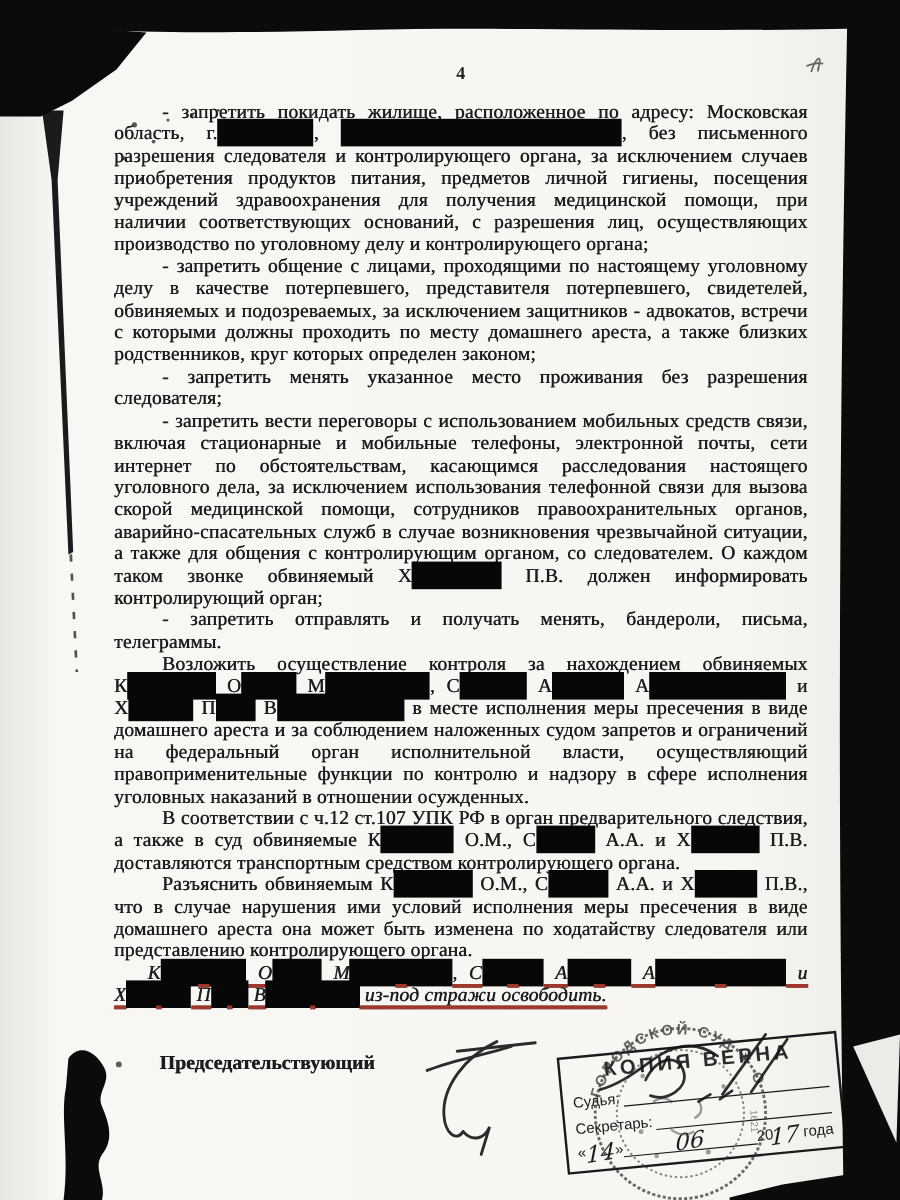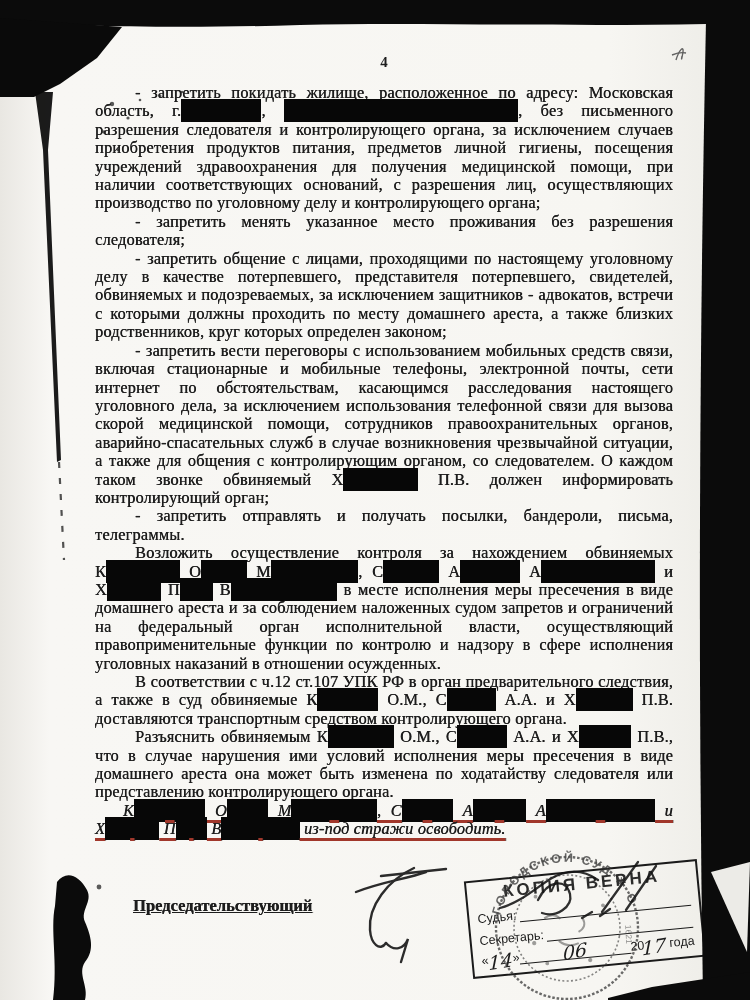--- a/index.html
+++ b/index.html
@@ -12,23 +12,23 @@
         font:700 15px "Liberation Serif",serif;color:var(--ink,#1d1d1d);}
   .doc{position:absolute;left:95px;top:84px;width:578px;
         font-family:"Liberation Serif",serif;font-size:16.3px;line-height:18.4px;
         color:var(--ink,#1d1d1d);text-align:justify;letter-spacing:.2px;
         text-shadow:.35px 0 0 var(--ink,#1d1d1d);}
   .para{margin:0;text-indent:40px;}
   .redact{background:var(--redact,#070707);padding-top:2px;padding-bottom:2px;}
   .underlined{text-indent:28px;
         text-decoration:underline;text-decoration-color:var(--red,#a1372b);
         text-decoration-thickness:2.6px;text-underline-offset:4px;font-style:italic;}
-  .presiding{position:absolute;left:133px;top:896px;
+  .presiding{position:absolute;left:133px;top:876px;
         font:700 16.5px "Liberation Serif",serif;color:var(--ink,#1d1d1d);
-        text-shadow:.35px 0 0 var(--ink,#1d1d1d);text-decoration:underline;}
+        text-shadow:.35px 0 0 var(--ink,#1d1d1d);}
   .stamp{position:absolute;left:468px;top:870px;width:234px;height:98px;
         border:2px solid var(--stamp-ink,#1a1a1a);transform:rotate(-5.5deg);
         box-sizing:border-box;padding:2px 8px 4px 8px;
         font-family:"Liberation Sans",sans-serif;color:var(--stamp-ink,#1a1a1a);
         background:transparent;}
   .stamp-title{text-align:center;font-size:17px;font-weight:700;letter-spacing:3px;opacity:.92;}
   .stamp-row{display:flex;align-items:flex-end;font-size:12.5px;margin-top:8px;}
   .stamp-label{white-space:nowrap;margin-right:3px;}
   .stamp-line{flex:1;border-bottom:1.6px solid var(--stamp-ink,#1a1a1a);height:12px;text-align:center;}
   .stamp-row.date{margin-top:6px;font-size:12.5px;align-items:flex-end;}
@@ -45,24 +45,24 @@
 <body>
 
 <div class="scan">
 
   <div class="page"></div>
 
   <div class="pageno">4</div>
 
   <div class="doc">
       <p class="para">- запретить покидать жилище, расположенное по адресу: Московская область, г.<span class="redact" style="padding-right: 31px; padding-left: 31px;">&nbsp;</span>, <span class="redact" style="padding-right: 108px; padding-left: 108px;">&nbsp;</span>, без письменного разрешения следователя и контролирующего органа, за исключением случаев приобретения продуктов питания, предметов личной гигиены, посещения учреждений здравоохранения для получения медицинской помощи, при наличии соответствующих оснований, с разрешения лиц, осуществляющих производство по уголовному делу и контролирующего органа;</p>
+      <p class="para">- запретить общение с лицами, проходящими по настоящему уголовному делу в качестве потерпевшего, представителя потерпевшего, свидетелей, обвиняемых и подозреваемых, за исключением защитников - адвокатов, встречи с которыми должны проходить по месту домашнего ареста, а также близких родственников, круг которых определен законом;</p>
       <p class="para">- запретить менять указанное место проживания без разрешения следователя;</p>
-      <p class="para">- запретить общение с лицами, проходящими по настоящему уголовному делу в качестве потерпевшего, представителя потерпевшего, свидетелей, обвиняемых и подозреваемых, за исключением защитников - адвокатов, встречи с которыми должны проходить по месту домашнего ареста, а также близких родственников, круг которых определен законом;</p>
       <p class="para">- запретить вести переговоры с использованием мобильных средств связи, включая стационарные и мобильные телефоны, электронной почты, сети интернет по обстоятельствам, касающимся расследования настоящего уголовного дела, за исключением использования телефонной связи для вызова скорой медицинской помощи, сотрудников правоохранительных органов, аварийно-спасательных служб в случае возникновения чрезвычайной ситуации, а также для общения с контролирующим органом, со следователем. О каждом таком звонке обвиняемый Х<span class="redact" style="padding-right: 27px; padding-left: 27px;">&nbsp;</span> П.В. должен информировать контролирующий орган;</p>
-      <p class="para">- запретить отправлять и получать посылки, бандероли, письма, телеграммы.</p>
+      <p class="para">- запретить отправлять и получать менять, бандероли, письма, телеграммы.</p>
       <p class="para">Возложить осуществление контроля за нахождением обвиняемых К<span class="redact" style="padding-right: 32px; padding-left: 32px;">&nbsp;</span> О<span class="redact" style="padding-right: 18px; padding-left: 18px;">&nbsp;</span> М<span class="redact" style="padding-right: 39px; padding-left: 39px;">&nbsp;</span>, С<span class="redact" style="padding-right: 23px; padding-left: 23px;">&nbsp;</span> А<span class="redact" style="padding-right: 25px; padding-left: 25px;">&nbsp;</span> А<span class="redact" style="padding-right: 52px; padding-left: 52px;">&nbsp;</span> и Х<span class="redact" style="padding-right: 24px; padding-left: 24px;">&nbsp;</span> П<span class="redact" style="padding-right: 13.5px; padding-left: 13.5px;">&nbsp;</span> В<span class="redact" style="padding-right: 50px; padding-left: 50px;">&nbsp;</span> в месте исполнения меры пресечения в виде домашнего ареста и за соблюдением наложенных судом запретов и ограничений на федеральный орган исполнительной власти, осуществляющий правоприменительные функции по контролю и надзору в сфере исполнения уголовных наказаний в отношении осужденных.</p>
       <p class="para">В соответствии с ч.12 ст.107 УПК РФ в орган предварительного следствия, а также в суд обвиняемые К<span class="redact" style="padding-right: 26px; padding-left: 26px;">&nbsp;</span> О.М., С<span class="redact" style="padding-right: 20px; padding-left: 20px;">&nbsp;</span> А.А. и Х<span class="redact" style="padding-right: 24px; padding-left: 24px;">&nbsp;</span> П.В. доставляются транспортным средством контролирующего органа.</p>
       <p class="para">Разъяснить обвиняемым К<span class="redact" style="padding-right: 30px; padding-left: 30px;">&nbsp;</span> О.М., С<span class="redact" style="padding-right: 22px; padding-left: 22px;">&nbsp;</span> А.А. и Х<span class="redact" style="padding-right: 23px; padding-left: 23px;">&nbsp;</span> П.В., что в случае нарушения ими условий исполнения меры пресечения в виде домашнего ареста она может быть изменена по ходатайству следователя или представлению контролирующего органа.</p>
       <p class="para underlined">К<span class="redact" style="padding-right: 31px; padding-left: 31px;">&nbsp;</span> О<span class="redact" style="padding-right: 16px; padding-left: 16px;">&nbsp;</span> М<span class="redact" style="padding-right: 38px; padding-left: 38px;">&nbsp;</span>, С<span class="redact" style="padding-right: 21px; padding-left: 21px;">&nbsp;</span> А<span class="redact" style="padding-right: 22px; padding-left: 22px;">&nbsp;</span> А<span class="redact" style="padding-right: 50px; padding-left: 50px;">&nbsp;</span> и Х<span class="redact" style="padding-right: 25px; padding-left: 25px;">&nbsp;</span> П<span class="redact" style="padding-right: 13.5px; padding-left: 13.5px;">&nbsp;</span> В<span class="redact" style="padding-right: 37px; padding-left: 37px;">&nbsp;</span> из-под стражи освободить.</p>
     </div>
 
   <div class="presiding">Председательствующий</div>
 
   <div class="stamp">
     <div class="stamp-title">КОПИЯ ВЕРНА</div>

